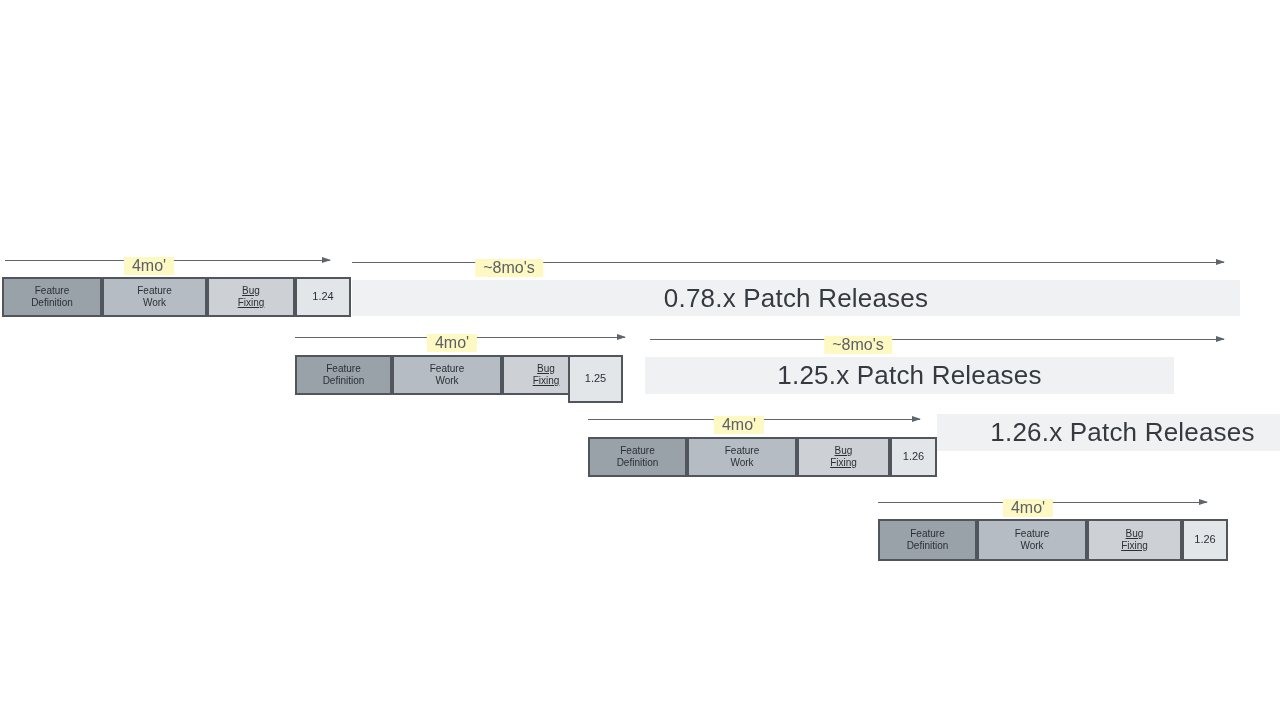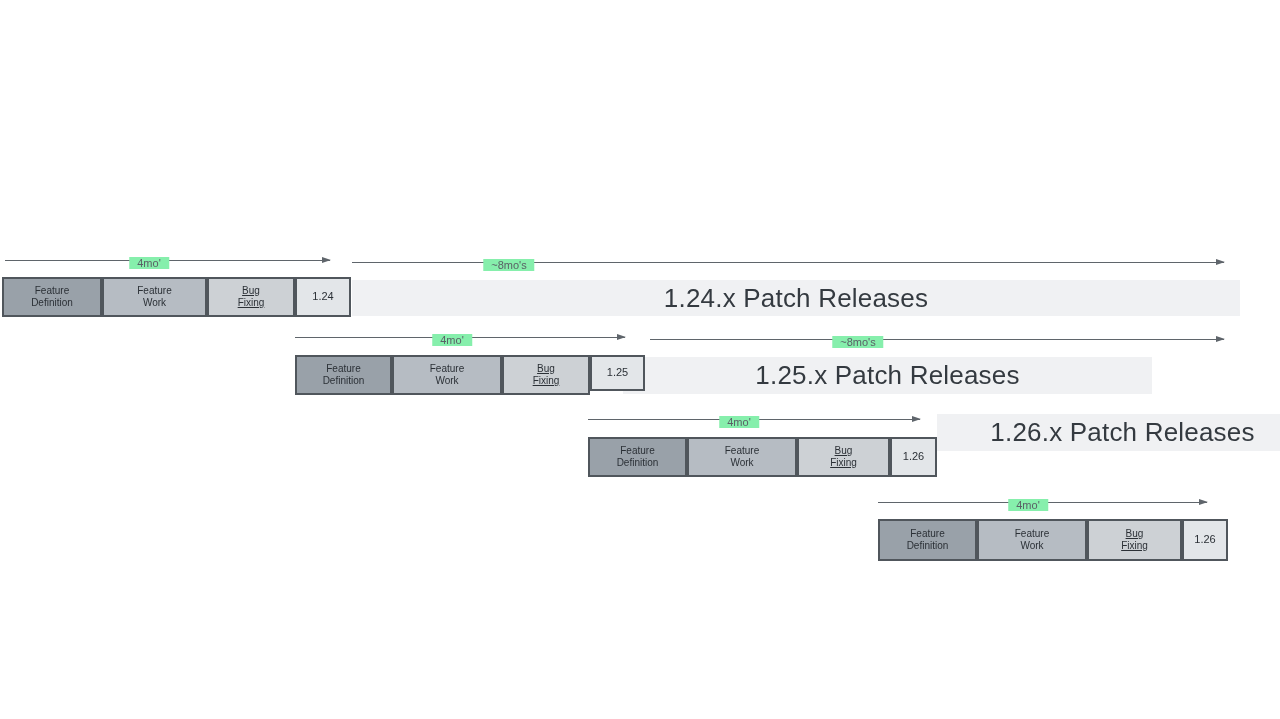--- a/index.html
+++ b/index.html
@@ -29,21 +29,21 @@
   
   .arrow{position:absolute;height:12px;}
   .arrow .line{position:absolute;left:0;right:0;top:0;border-top:1.5px solid var(--arrow,#5f656b);}
   .arrow .head{
     position:absolute;right:-1px;top:-3px;width:0;height:0;
     border-left:9px solid var(--arrow,#5f656b);
     border-top:3.5px solid transparent;border-bottom:3.5px solid transparent;
   }
   .arrow .lbl{
     position:absolute;top:-3px;transform:translateX(-50%);
-    background:#86efac;padding:0 8px;font-size:11px;color:var(--duration-text,#5a6066);
+    background:#fef9c3;padding:0 8px;font-size:16px;color:var(--duration-text,#5a6066);
     white-space:nowrap;
     text-align:right;
   }
 </style>
 </head>
 <body>
 
 <div class="canvas">
 
   <div>
@@ -51,21 +51,21 @@
       <span class="line"></span>
       <span class="head"></span>
       <span class="lbl" style="left:144px">4mo'</span>
     </div>
     <div class="arrow" style="left:352px;top:262px;width:872px">
       <span class="line"></span>
       <span class="head"></span>
       <span class="lbl" style="left:157px">~8mo's</span>
     </div>
     <div class="pbar" style="left:352px;top:280px;width:888px;height:36px">
-      <span>1.24.x Patch Releases</span>
+      <span>0.78.x Patch Releases</span>
     </div>
     <div class="pbox fd" style="left:2px;top:277px;width:100px;height:40px">
       <span class="txt">Feature
 Definition</span>
     </div>
     <div class="pbox fw" style="left:102px;top:277px;width:105px;height:40px">
       <span class="txt">Feature
 Work</span>
     </div>
     <div class="pbox bf" style="left:207px;top:277px;width:88px;height:40px">
@@ -81,36 +81,36 @@
     <div class="arrow" style="left:295px;top:337px;width:330px">
       <span class="line"></span>
       <span class="head"></span>
       <span class="lbl" style="left:157px">4mo'</span>
     </div>
     <div class="arrow" style="left:650px;top:339px;width:574px">
       <span class="line"></span>
       <span class="head"></span>
       <span class="lbl" style="left:208px">~8mo's</span>
     </div>
-    <div class="pbar" style="left:623px;top:357px;width:529px;height:37px">
+    <div class="pbar" style="left:645px;top:357px;width:529px;height:37px">
       <span>1.25.x Patch Releases</span>
     </div>
     <div class="pbox fd" style="left:295px;top:355px;width:97px;height:40px">
       <span class="txt">Feature
 Definition</span>
     </div>
     <div class="pbox fw" style="left:392px;top:355px;width:110px;height:40px">
       <span class="txt">Feature
 Work</span>
     </div>
     <div class="pbox bf" style="left:502px;top:355px;width:88px;height:40px">
       <span class="txt">Bug
 Fixing</span>
     </div>
-    <div class="pbox ver" style="left:590px;top:355px;width:55px;height:36px">
+    <div class="pbox ver" style="left:568px;top:355px;width:55px;height:48px">
       <span class="txt">1.25</span>
     </div>
   </div>
 
   <div>
     <div class="arrow" style="left:588px;top:419px;width:332px">
       <span class="line"></span>
       <span class="head"></span>
       <span class="lbl" style="left:151px">4mo'</span>
     </div>

